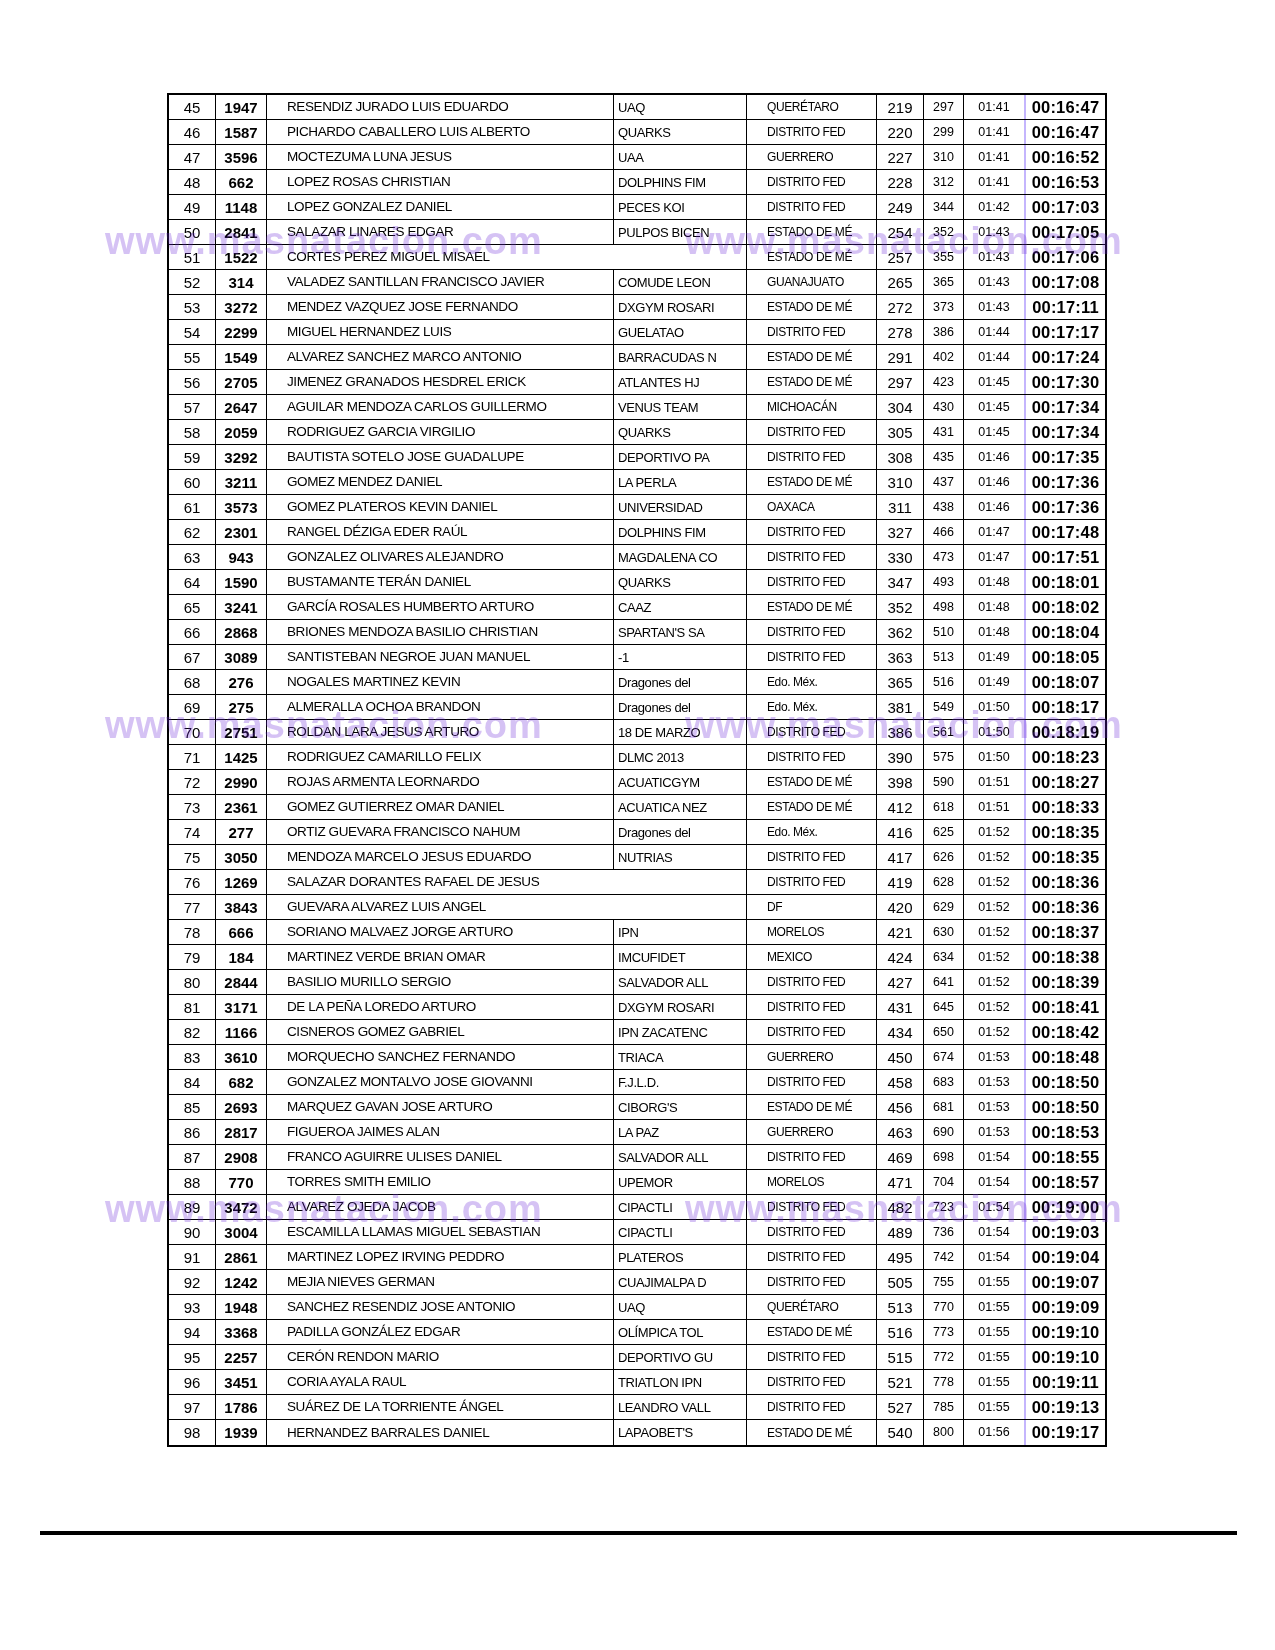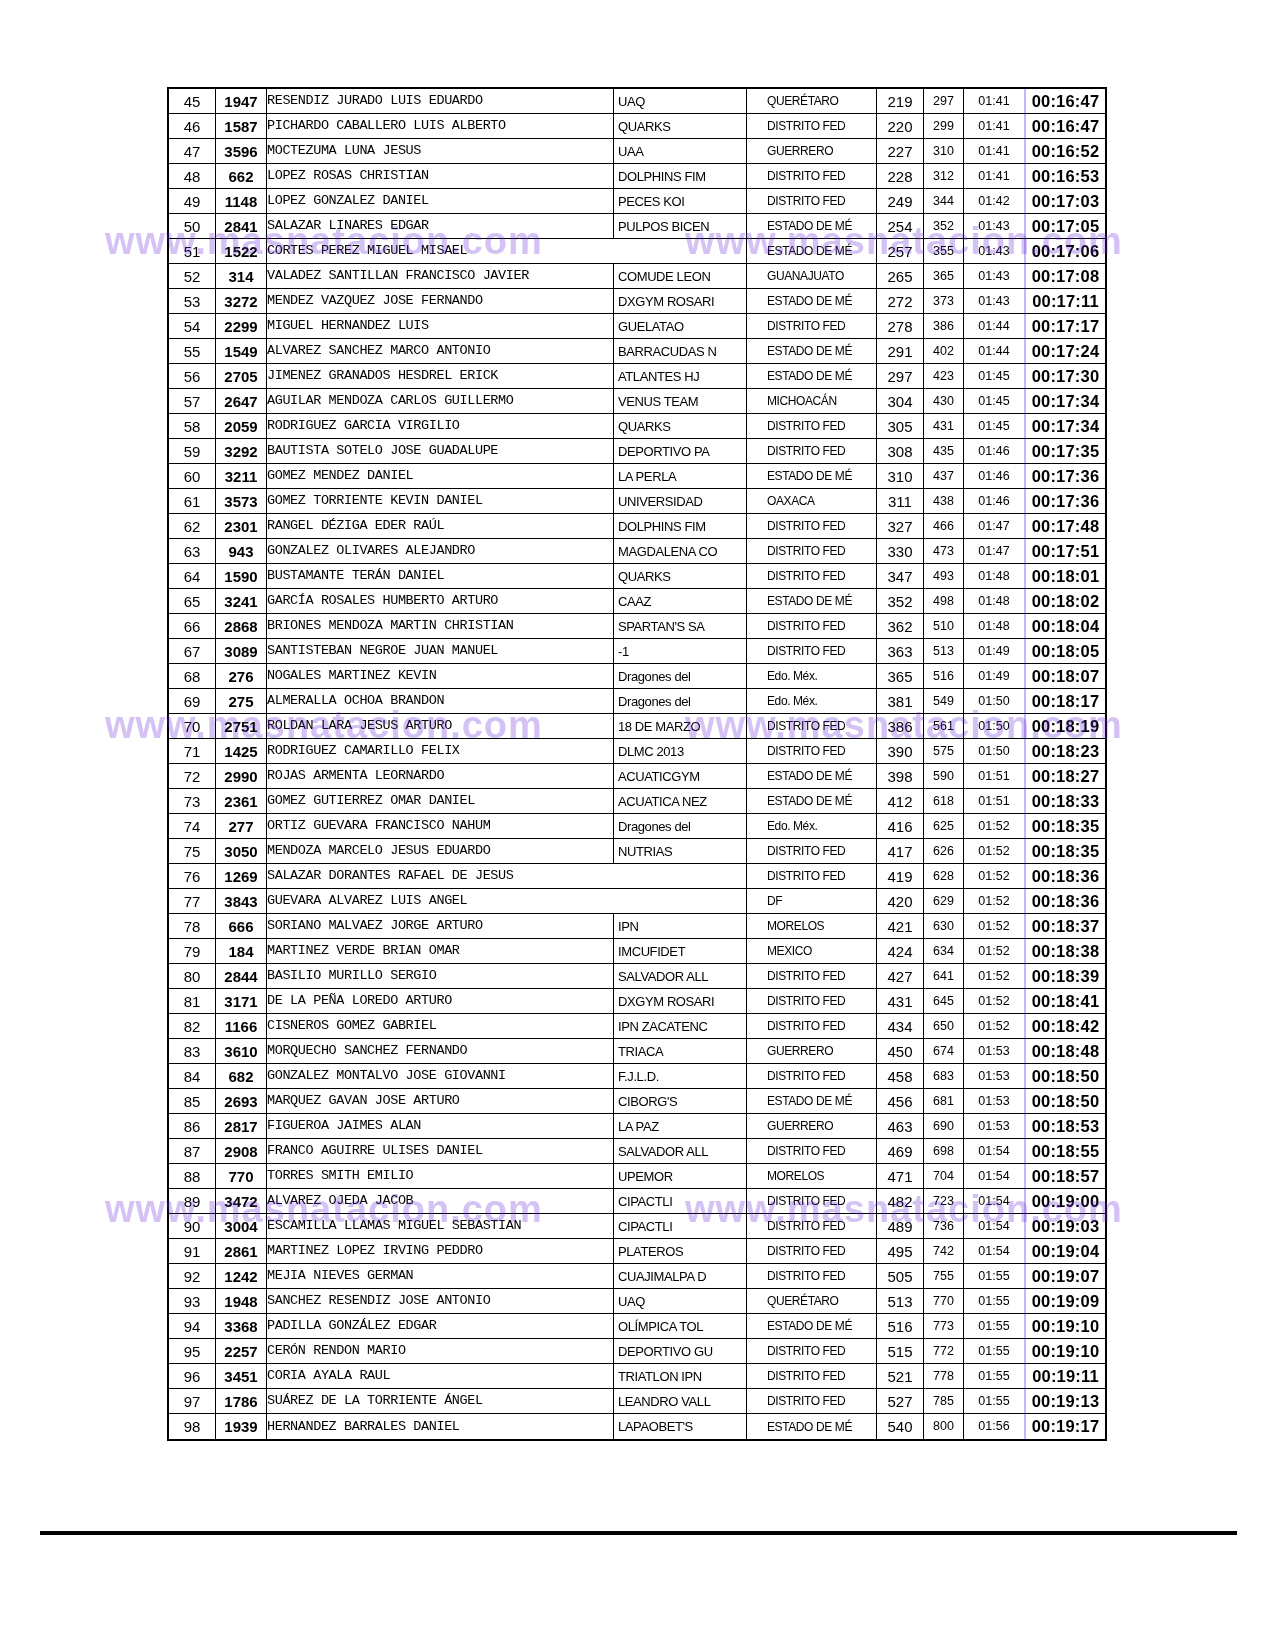--- a/index.html
+++ b/index.html
@@ -6,21 +6,21 @@
   .page{
     position:relative;
     width:1275px;height:1650px;
     background:#ffffff;
     overflow:hidden;
     font-family:"Liberation Sans", sans-serif;
     color:#000;
   }
   .results-table{
     position:absolute;
-    left:167px;top:87px;
+    left:167px;top:93px;
     width:940px;
     border:2px solid #000;
     box-sizing:border-box;
     background:transparent;
   }
   .row{
     display:flex;
     height:25px;
     box-sizing:border-box;
     border-bottom:1px solid #000;
@@ -32,21 +32,21 @@
     display:flex;
     align-items:center;
     overflow:hidden;
     white-space:nowrap;
     line-height:1;
   }
   .cell:first-child{border-left:none;}
   .cell.no-left{border-left:none;}
   .c-place {flex:0 0 46px; justify-content:center; font-size:15px;}
   .c-bib   {flex:0 0 51px; justify-content:center; font-size:15px; font-weight:bold;}
-  .c-name  {flex:0 0 347px; padding-left:0; font-size:13.5px; letter-spacing:-0.4px;font-family:Liberation Mono, monospace;}
+  .c-name  {flex:0 0 347px; padding-left:20px; font-size:13.5px; letter-spacing:-0.4px;}
   .c-team  {flex:0 0 133px; padding-left:4px; font-size:13px; letter-spacing:-0.4px;}
   .c-state {flex:0 0 130px; padding-left:20px; font-size:12px; letter-spacing:-0.4px;}
   .c-n1    {flex:0 0 47px; justify-content:center; font-size:15px;}
   .c-n2    {flex:0 0 40px; justify-content:center; font-size:12.5px;}
   .c-pace  {flex:0 0 61px; justify-content:center; font-size:12.5px;}
   .c-time  {flex:1 1 auto; justify-content:center; font-size:16.5px; font-weight:bold; border-left:2px solid #c4b5fd; letter-spacing:0.2px;}
   .watermark{
     position:absolute;
     font-size:38px;
     font-weight:bold;
@@ -241,21 +241,21 @@
         <div class="cell c-team">LA PERLA</div>
         <div class="cell c-state">ESTADO DE MÉ</div>
         <div class="cell c-n1">310</div>
         <div class="cell c-n2">437</div>
         <div class="cell c-pace">01:46</div>
         <div class="cell c-time">00:17:36</div>
       </div>
       <div class="row">
         <div class="cell c-place">61</div>
         <div class="cell c-bib">3573</div>
-        <div class="cell c-name">GOMEZ TORRIENTE KEVIN DANIEL</div>
+        <div class="cell c-name">GOMEZ PLATEROS KEVIN DANIEL</div>
         <div class="cell c-team">UNIVERSIDAD</div>
         <div class="cell c-state">OAXACA</div>
         <div class="cell c-n1">311</div>
         <div class="cell c-n2">438</div>
         <div class="cell c-pace">01:46</div>
         <div class="cell c-time">00:17:36</div>
       </div>
       <div class="row">
         <div class="cell c-place">62</div>
         <div class="cell c-bib">2301</div>
@@ -296,21 +296,21 @@
         <div class="cell c-team">CAAZ</div>
         <div class="cell c-state">ESTADO DE MÉ</div>
         <div class="cell c-n1">352</div>
         <div class="cell c-n2">498</div>
         <div class="cell c-pace">01:48</div>
         <div class="cell c-time">00:18:02</div>
       </div>
       <div class="row">
         <div class="cell c-place">66</div>
         <div class="cell c-bib">2868</div>
-        <div class="cell c-name">BRIONES MENDOZA MARTIN CHRISTIAN</div>
+        <div class="cell c-name">BRIONES MENDOZA BASILIO CHRISTIAN</div>
         <div class="cell c-team">SPARTAN'S SA</div>
         <div class="cell c-state">DISTRITO FED</div>
         <div class="cell c-n1">362</div>
         <div class="cell c-n2">510</div>
         <div class="cell c-pace">01:48</div>
         <div class="cell c-time">00:18:04</div>
       </div>
       <div class="row">
         <div class="cell c-place">67</div>
         <div class="cell c-bib">3089</div>

